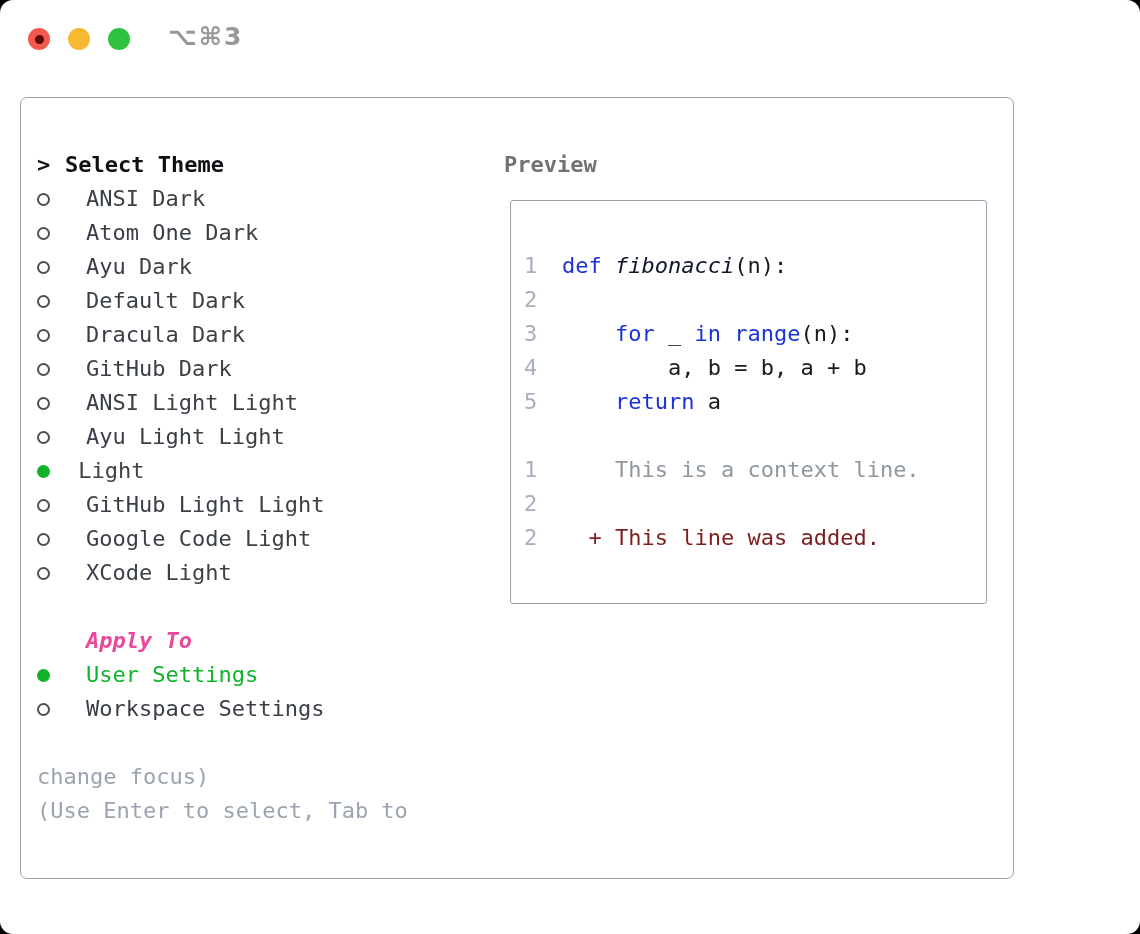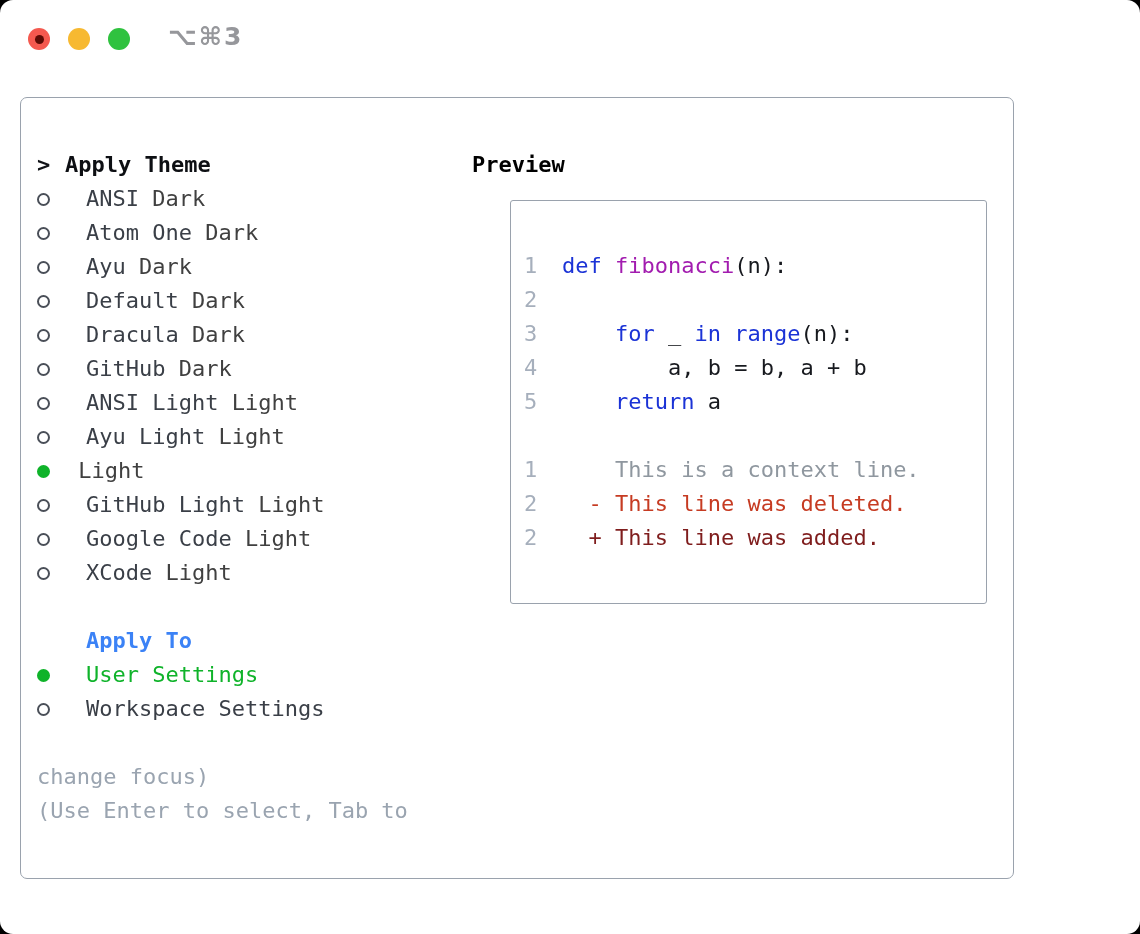--- a/index.html
+++ b/index.html
@@ -32,36 +32,36 @@
   .row{display:flex;align-items:center;white-space:pre;height:34px;}
   .bullet-cell{width:28px;display:flex;align-items:center;}
   .prompt{font-weight:bold;color:#111318;}
   .ring{width:13px;height:13px;border:2px solid #4a4f58;border-radius:50%;}
   .ring.dot{background:#0fb32a;border-color:#0fb32a;}
   .heading-label{font-weight:bold;color:#0d0f13;}
   .name{color:#3a3f47;margin-left:21px;}
   .suffix{color:#404040;}
   .row.sel .name{color:#0fb32a;}
   .apply-heading{margin-top:34px;}
-  .apply-heading .name{font-weight:600;color:#3b82f6;}
+  .apply-heading .name{font-weight:600;color:#ec4899;font-style:italic;}
   .help{margin-top:34px;color:#9aa4b0;}
   
   .preview-heading{
-    position:absolute;left:472px;top:148px;height:34px;line-height:34px;
-    font-size:22px;font-weight:bold;color:#000000;
+    position:absolute;left:504px;top:148px;height:34px;line-height:34px;
+    font-size:22px;font-weight:bold;color:#737373;
   }
   .preview-box{
     position:absolute;left:510px;top:200px;width:477px;height:404px;
     border:1.5px solid #9aa2ad;border-radius:3px;background:#fff;
     padding:48px 0 0 13px;overflow:hidden;
   }
   .crow{display:flex;white-space:pre;font-size:22px;line-height:34px;height:34px;}
   .ln{display:inline-block;width:38px;color:#a6afbc;}
   .kw{color:#1b33d6;}
-  .fn{color:#a21caf;}
+  .fn{color:#0f172a;font-style:italic;}
   .pl{color:#17191e;}
   .ctx{color:#8f979f;}
   .del{color:#c63b22;}
   .add{color:#7f1d1d;}
 </style>
 </head>
 <body>
 
 <div class="window">
 
@@ -73,21 +73,21 @@
       <button class="light yellow"></button>
       <button class="light green"></button>
     </div>
     <div class="win-title">⌥⌘3</div>
   </div>
 
   <div class="panel"></div>
 
   <div class="list">
     <div class="row">
-      <span class="bullet-cell"><span class="prompt">&gt;</span></span><span class="heading-label">Apply Theme</span>
+      <span class="bullet-cell"><span class="prompt">&gt;</span></span><span class="heading-label">Select Theme</span>
     </div>
 
     <div id="theme-list">
         <div class="row">
     <span class="bullet-cell"><span class="ring"></span></span><span class="name">ANSI</span><span class="suffix"> Dark</span>
   </div>
         <div class="row">
     <span class="bullet-cell"><span class="ring"></span></span><span class="name">Atom One</span><span class="suffix"> Dark</span>
   </div>
         <div class="row">
@@ -160,19 +160,19 @@
     <span class="ln">5</span>
   <span class="pl">    </span><span class="kw">return</span><span class="pl"> a</span></div>
       <div class="crow">
     <span class="ln"></span>
   </div>
       <div class="crow">
     <span class="ln">1</span>
   <span class="ctx">    This is a context line.</span></div>
       <div class="crow">
     <span class="ln">2</span>
-  <span class="del">  - This line was deleted.</span></div>
+  </div>
       <div class="crow">
     <span class="ln">2</span>
   <span class="add">  + This line was added.</span></div>
     </div>
 
 </div>
 
 </body></html>

